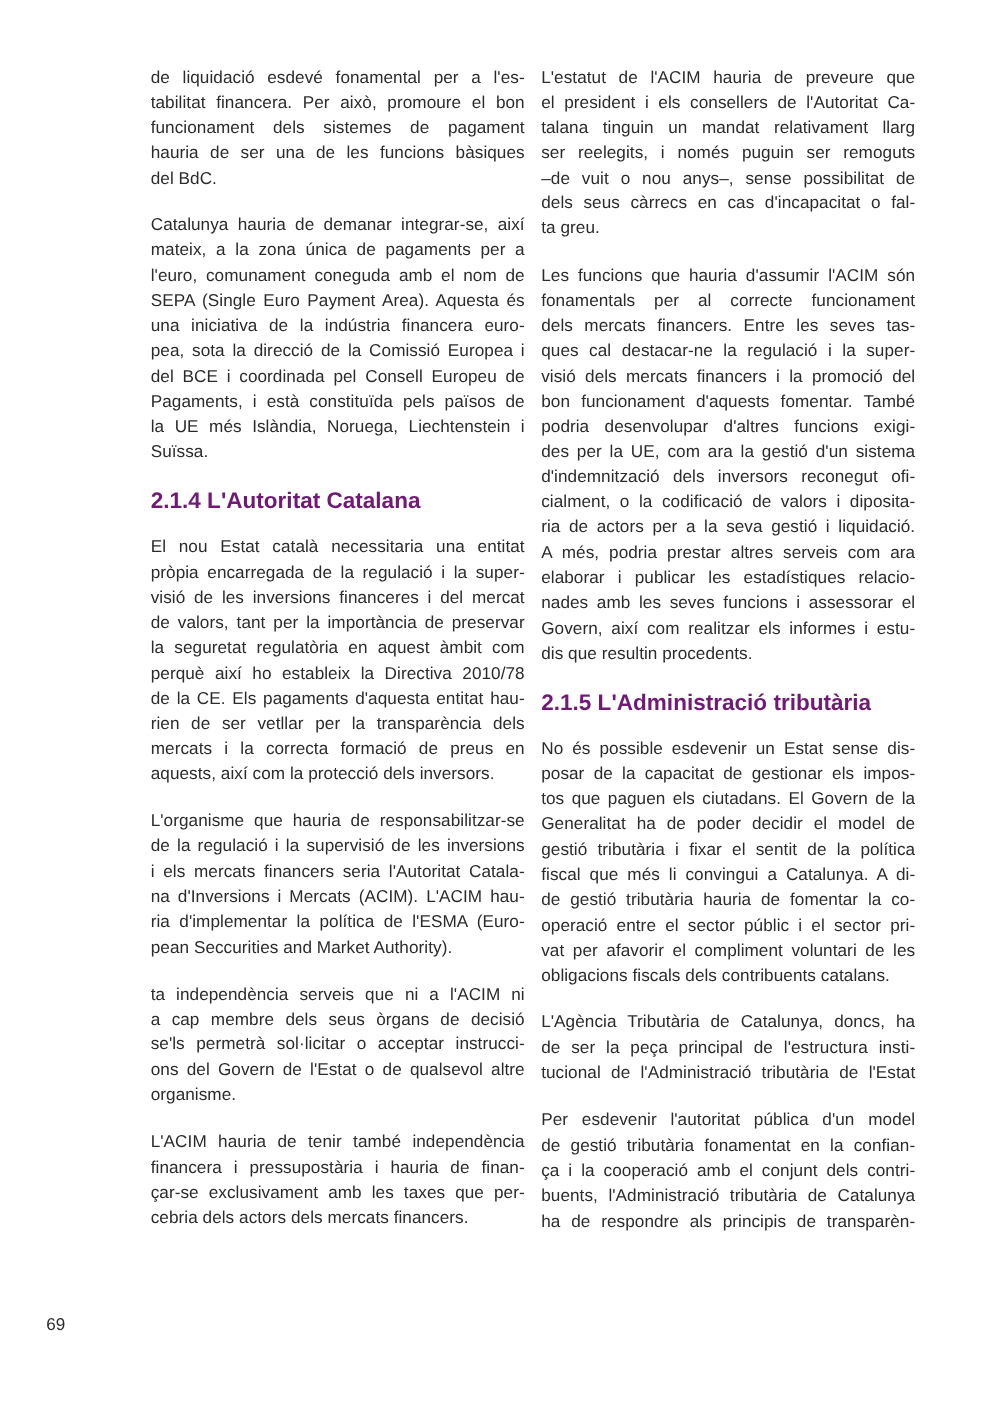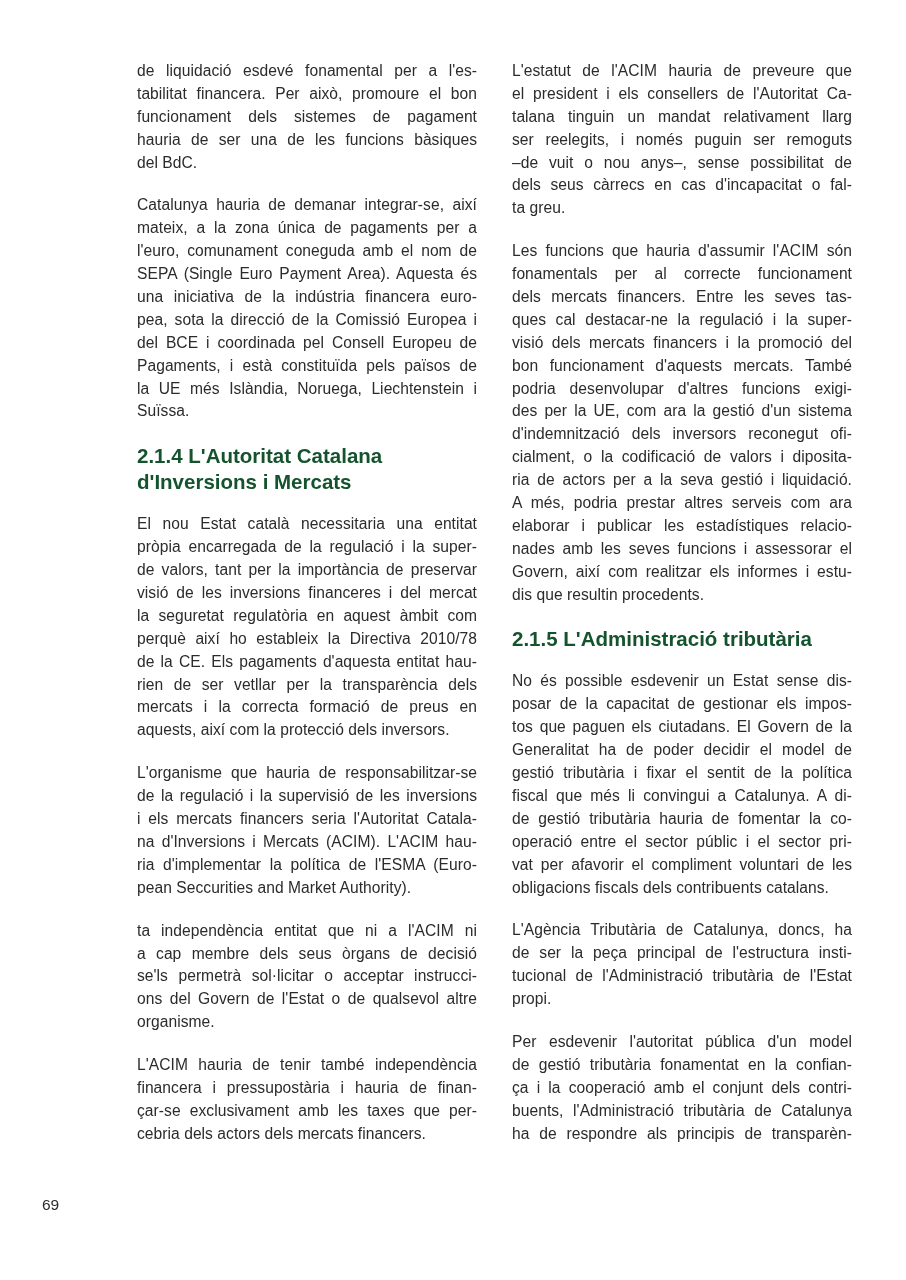--- a/index.html
+++ b/index.html
@@ -1,27 +1,27 @@
 <!DOCTYPE html>
 <html><head>
 <meta charset="utf-8">
 <style>
   html, body { margin: 0; padding: 0; background: #ffffff; }
   body { width: 906px; height: 1280px; position: relative; overflow: hidden;
          font-family: "Liberation Sans", sans-serif; color: #2b2b2b; }
   .page { position: absolute; left: 0; top: 0; width: 906px; height: 1280px; margin-left: 42px; }
   .col { position: absolute; top: 60px; width: 340px; }
   .col-left { left: 95px; }
-  .col-right { left: 470px; }
+  .col-right { left: 450px; }
   .line { display: block; font-size: 15.6px; line-height: 22.9px; height: 22.9px;
           white-space: nowrap; text-align: justify; text-align-last: justify;
           letter-spacing: 0.05px; }
   .line.last { text-align-last: left; }
   .para { margin: 0 0 20px 0; }
-  .heading { font-weight: bold; font-size: 20.5px; line-height: 26px; color: #14532d;
+  .heading { font-weight: bold; font-size: 20.5px; line-height: 26px; color: #701a75;
              margin: 20px 0 18px 0; white-space: nowrap; }
   .heading .hl { display: block; }
   .page-number { position: absolute; top: 1196px; left: 0; width: 906px; text-align: left;
                  font-size: 15.5px; color: #2b2b2b; }
 </style>
 </head>
 <body>
 
 <div class="page">
 
@@ -43,47 +43,46 @@
       <span class="line">una iniciativa de la indústria financera euro-</span>
       <span class="line">pea, sota la direcció de la Comissió Europea i</span>
       <span class="line">del BCE i coordinada pel Consell Europeu de</span>
       <span class="line">Pagaments, i està constituïda pels països de</span>
       <span class="line">la UE més Islàndia, Noruega, Liechtenstein i</span>
       <span class="line last">Suïssa.</span>
     </div>
 
     <h2 class="heading">
       <span class="hl">2.1.4  L'Autoritat Catalana</span>
-      <span class="hl">d'Inversions i Mercats</span>
     </h2>
 
     <div class="para">
       <span class="line">El nou Estat català necessitaria una entitat</span>
       <span class="line">pròpia encarregada de la regulació i la super-</span>
+      <span class="line">visió de les inversions financeres i del mercat</span>
       <span class="line">de valors, tant per la importància de preservar</span>
-      <span class="line">visió de les inversions financeres i del mercat</span>
       <span class="line">la seguretat regulatòria en aquest àmbit com</span>
       <span class="line">perquè així ho estableix la Directiva 2010/78</span>
       <span class="line">de la CE. Els pagaments d'aquesta entitat hau-</span>
       <span class="line">rien de ser vetllar per la transparència dels</span>
       <span class="line">mercats i la correcta formació de preus en</span>
       <span class="line last">aquests, així com la protecció dels inversors.</span>
     </div>
 
     <div class="para">
       <span class="line">L'organisme que hauria de responsabilitzar-se</span>
       <span class="line">de la regulació i la supervisió de les inversions</span>
       <span class="line">i els mercats financers seria l'Autoritat Catala-</span>
       <span class="line">na d'Inversions i Mercats (ACIM). L'ACIM hau-</span>
       <span class="line">ria d'implementar la política de l'ESMA (Euro-</span>
       <span class="line last">pean Seccurities and Market Authority).</span>
     </div>
 
     <div class="para">
-      <span class="line">ta independència entitat que ni a l'ACIM ni</span>
+      <span class="line">ta independència serveis que ni a l'ACIM ni</span>
       <span class="line">a cap membre dels seus òrgans de decisió</span>
       <span class="line">se'ls permetrà sol·licitar o acceptar instrucci-</span>
       <span class="line">ons del Govern de l'Estat o de qualsevol altre</span>
       <span class="line last">organisme.</span>
     </div>
 
     <div class="para">
       <span class="line">L'ACIM hauria de tenir també independència</span>
       <span class="line">financera i pressupostària i hauria de finan-</span>
       <span class="line">çar-se exclusivament amb les taxes que per-</span>
@@ -102,21 +101,21 @@
       <span class="line">dels seus càrrecs en cas d'incapacitat o fal-</span>
       <span class="line last">ta greu.</span>
     </div>
 
     <div class="para">
       <span class="line">Les funcions que hauria d'assumir l'ACIM són</span>
       <span class="line">fonamentals per al correcte funcionament</span>
       <span class="line">dels mercats financers. Entre les seves tas-</span>
       <span class="line">ques cal destacar-ne la regulació i la super-</span>
       <span class="line">visió dels mercats financers i la promoció del</span>
-      <span class="line">bon funcionament d'aquests mercats. També</span>
+      <span class="line">bon funcionament d'aquests fomentar. També</span>
       <span class="line">podria desenvolupar d'altres funcions exigi-</span>
       <span class="line">des per la UE, com ara la gestió d'un sistema</span>
       <span class="line">d'indemnització dels inversors reconegut ofi-</span>
       <span class="line">cialment, o la codificació de valors i diposita-</span>
       <span class="line">ria de actors per a la seva gestió i liquidació.</span>
       <span class="line">A més, podria prestar altres serveis com ara</span>
       <span class="line">elaborar i publicar les estadístiques relacio-</span>
       <span class="line">nades amb les seves funcions i assessorar el</span>
       <span class="line">Govern, així com realitzar els informes i estu-</span>
       <span class="line last">dis que resultin procedents.</span>
@@ -136,21 +135,20 @@
       <span class="line">de gestió tributària hauria de fomentar la co-</span>
       <span class="line">operació entre el sector públic i el sector pri-</span>
       <span class="line">vat per afavorir el compliment voluntari de les</span>
       <span class="line last">obligacions fiscals dels contribuents catalans.</span>
     </div>
 
     <div class="para">
       <span class="line">L'Agència Tributària de Catalunya, doncs, ha</span>
       <span class="line">de ser la peça principal de l'estructura insti-</span>
       <span class="line">tucional de l'Administració tributària de l'Estat</span>
-      <span class="line last">propi.</span>
     </div>
 
     <div class="para">
       <span class="line">Per esdevenir l'autoritat pública d'un model</span>
       <span class="line">de gestió tributària fonamentat en la confian-</span>
       <span class="line">ça i la cooperació amb el conjunt dels contri-</span>
       <span class="line">buents, l'Administració tributària de Catalunya</span>
       <span class="line">ha de respondre als principis de transparèn-</span>
     </div>
   </div>

